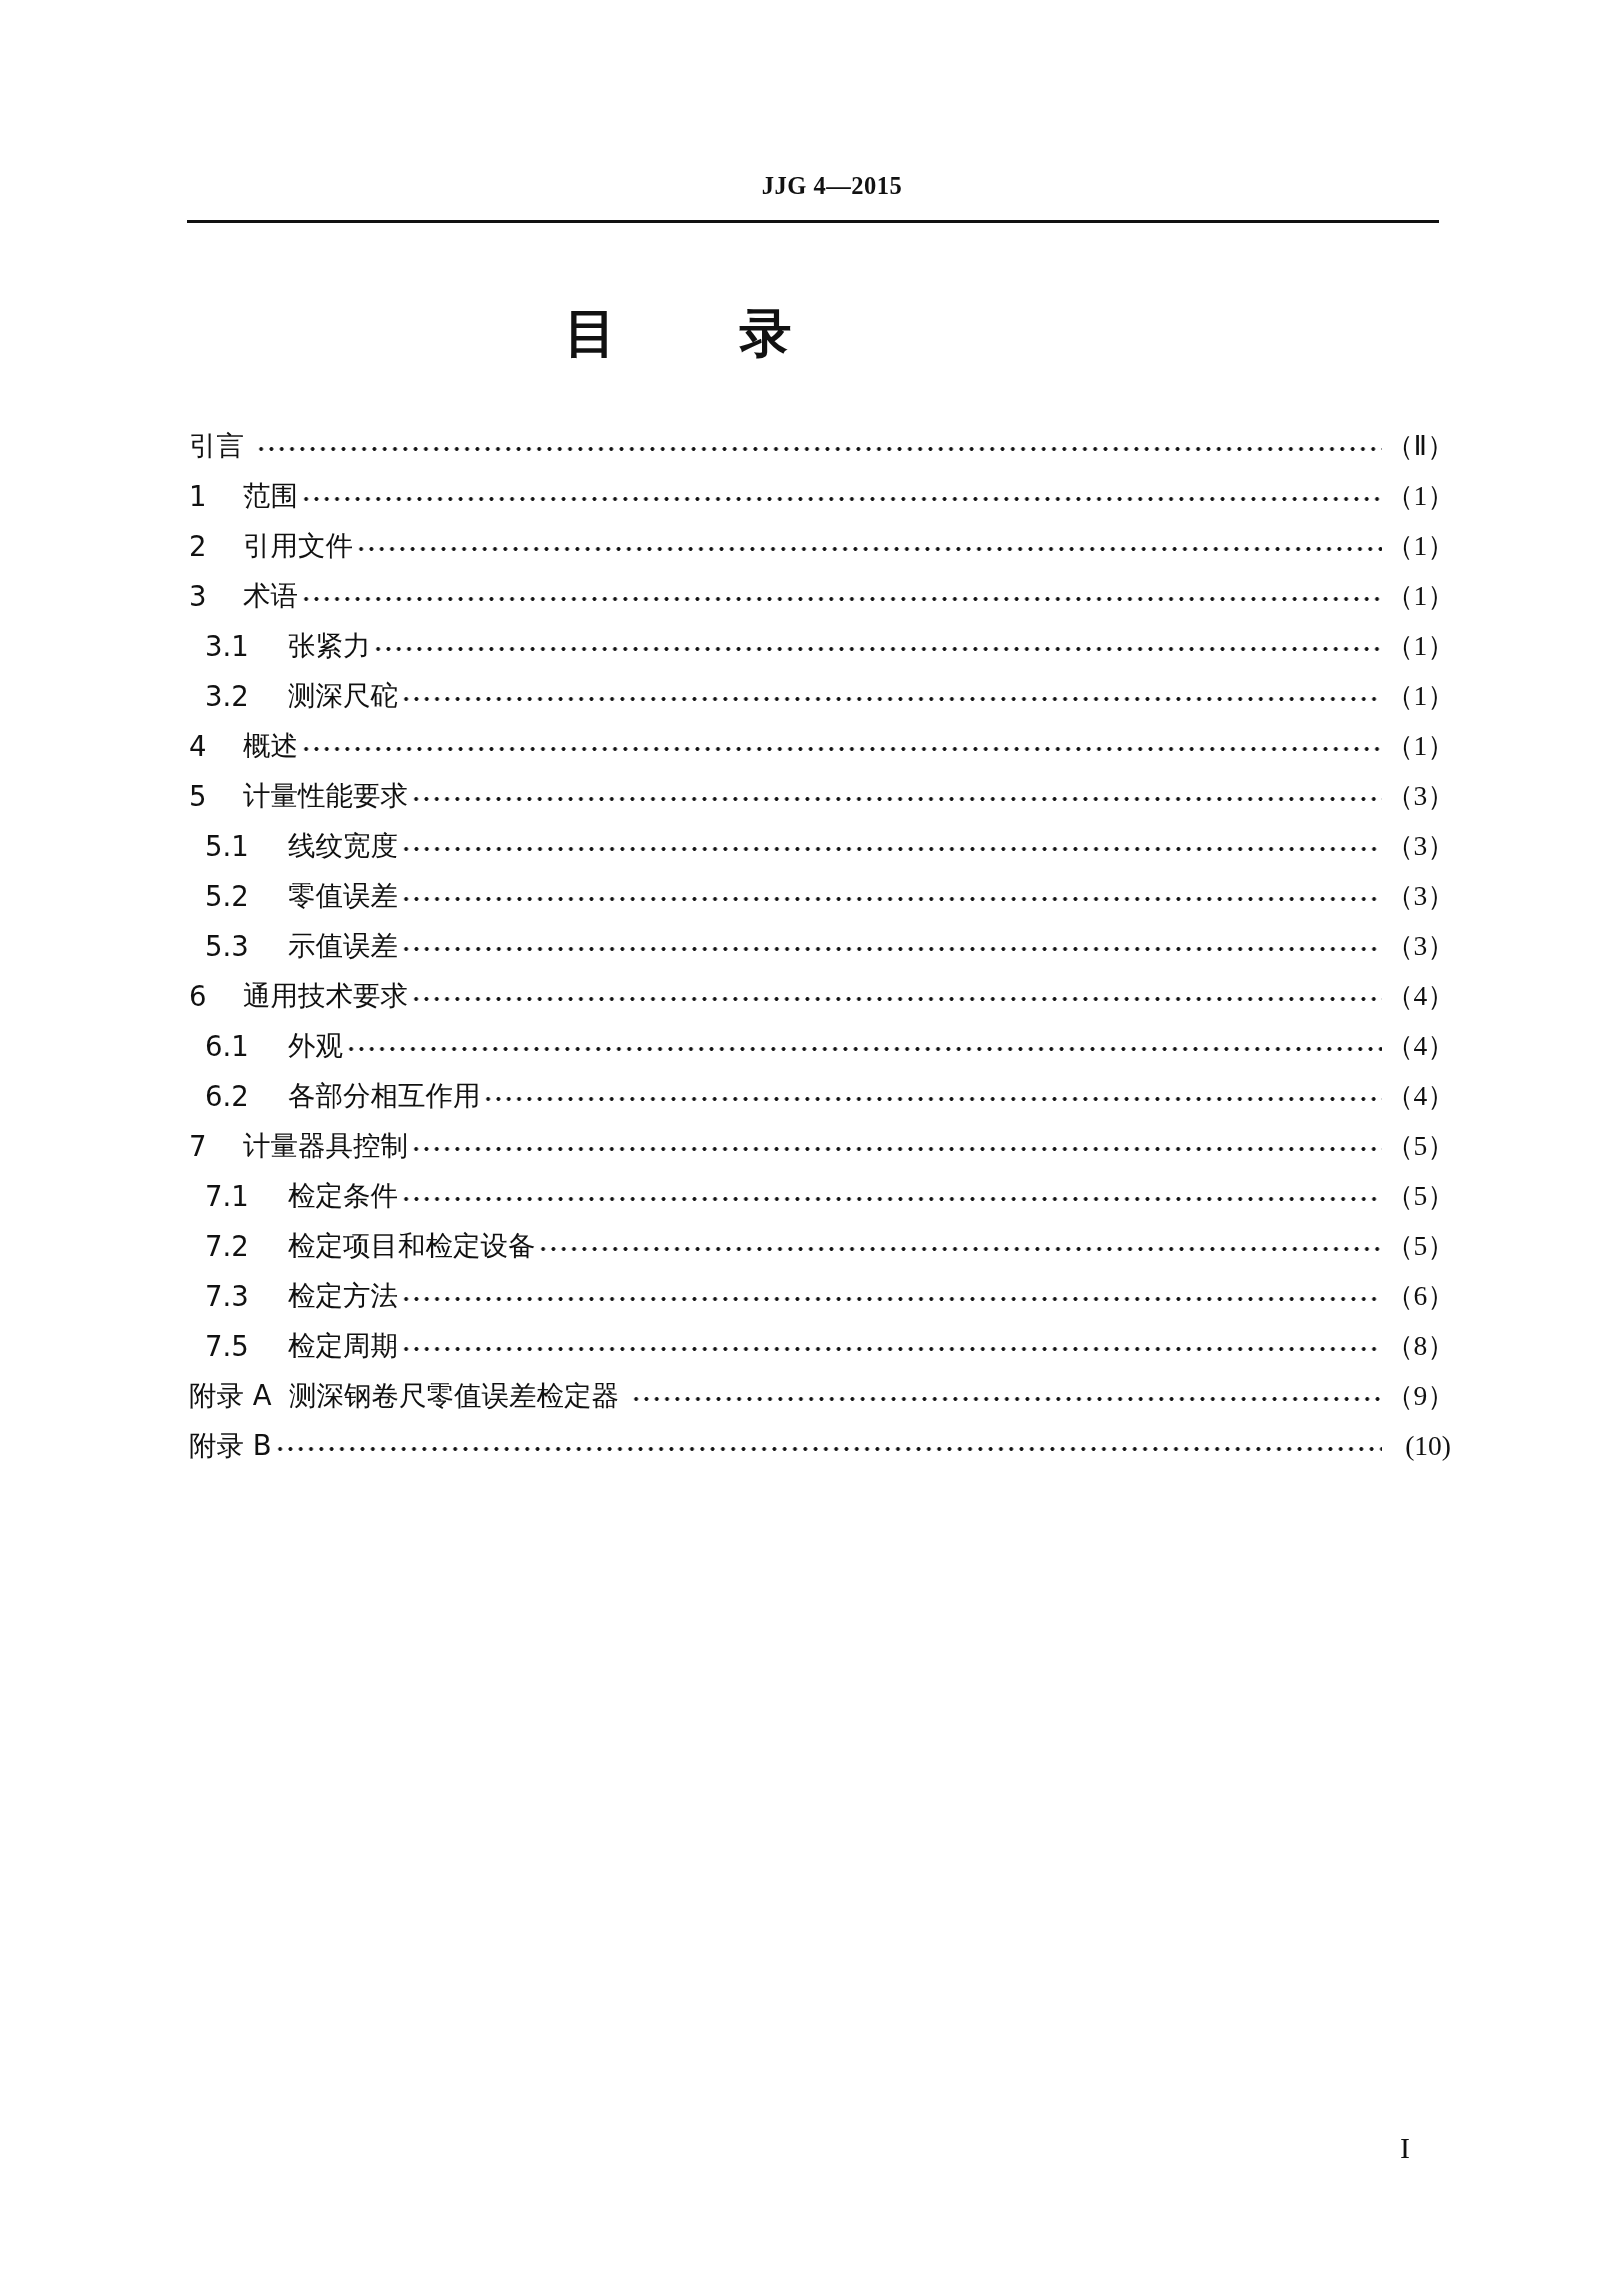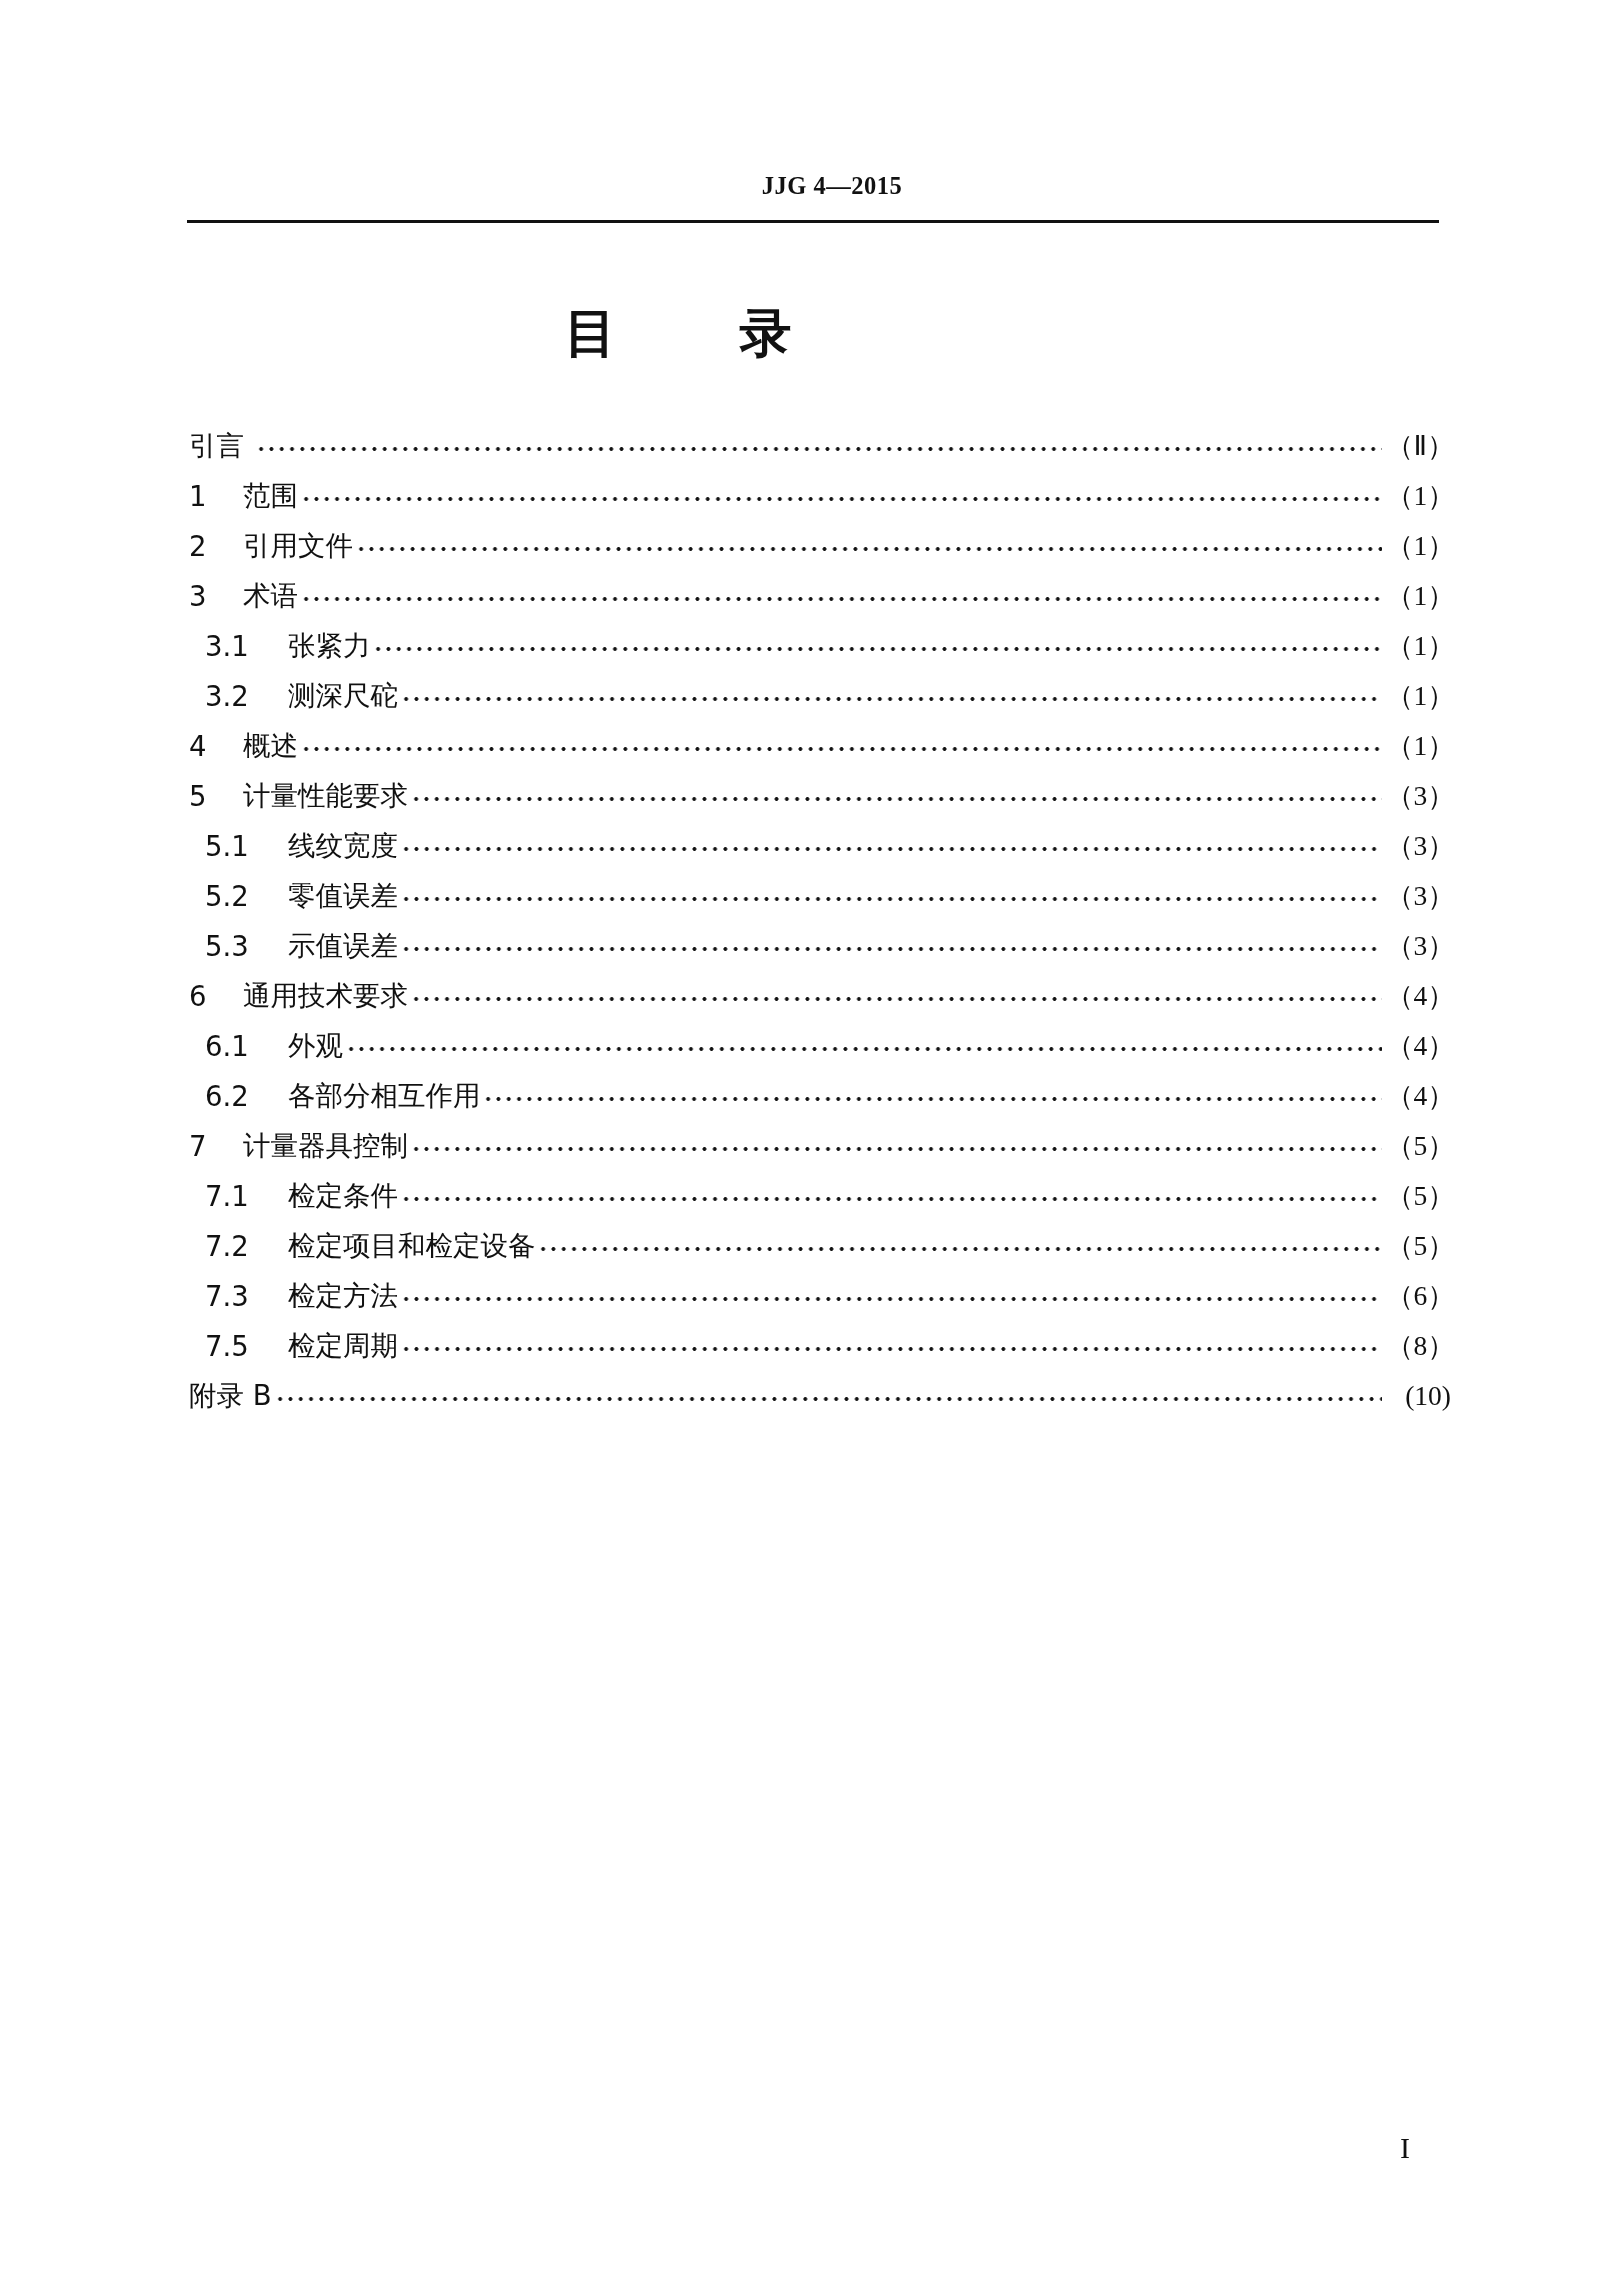--- a/index.html
+++ b/index.html
@@ -145,20 +145,26 @@
     <span class="leader"></span>
     <span class="page">（6）</span>
   </div>
   <div class="row">
     <span class="num l2">7.5</span>
     <span class="label">检定周期</span>
     <span class="leader"></span>
     <span class="page">（8）</span>
   </div>
   <div class="row">
+    <span class="num app">附录 A</span>
+    <span class="label">  测深钢卷尺零值误差检定器 </span>
+    <span class="leader"></span>
+    <span class="page">（9）</span>
+  </div>
+  <div class="row">
     <span class="num app">附录 B</span>
     <span class="leader"></span>
     <span class="page">(10)</span>
   </div>
 </div>
 
 <div class="footer-page">I</div>
 
 
 </body></html>

